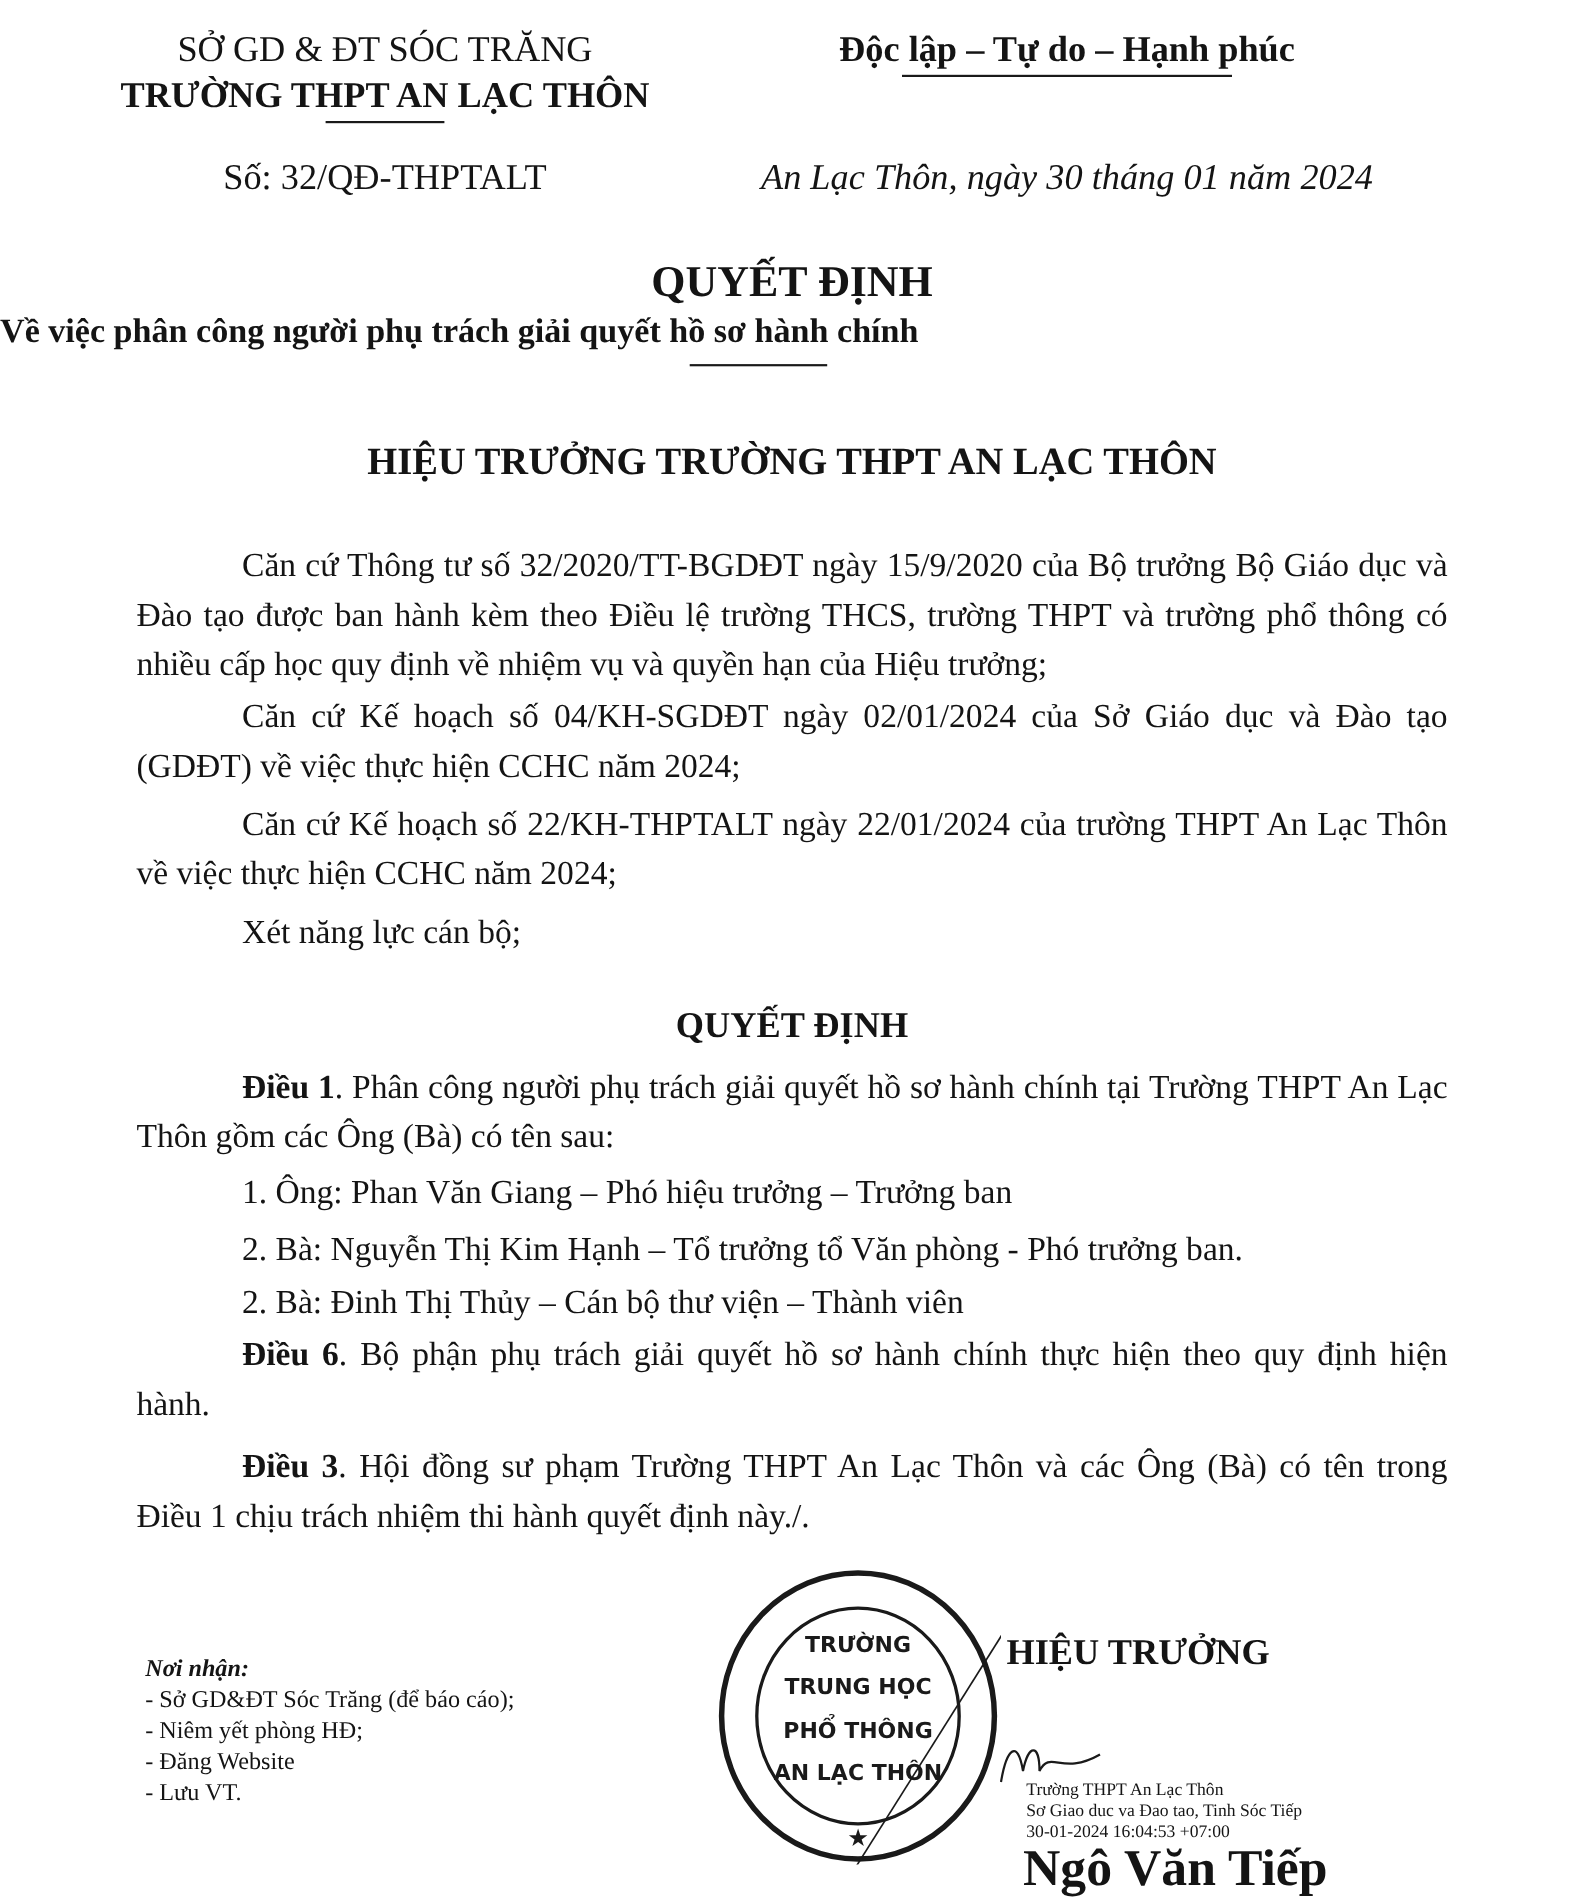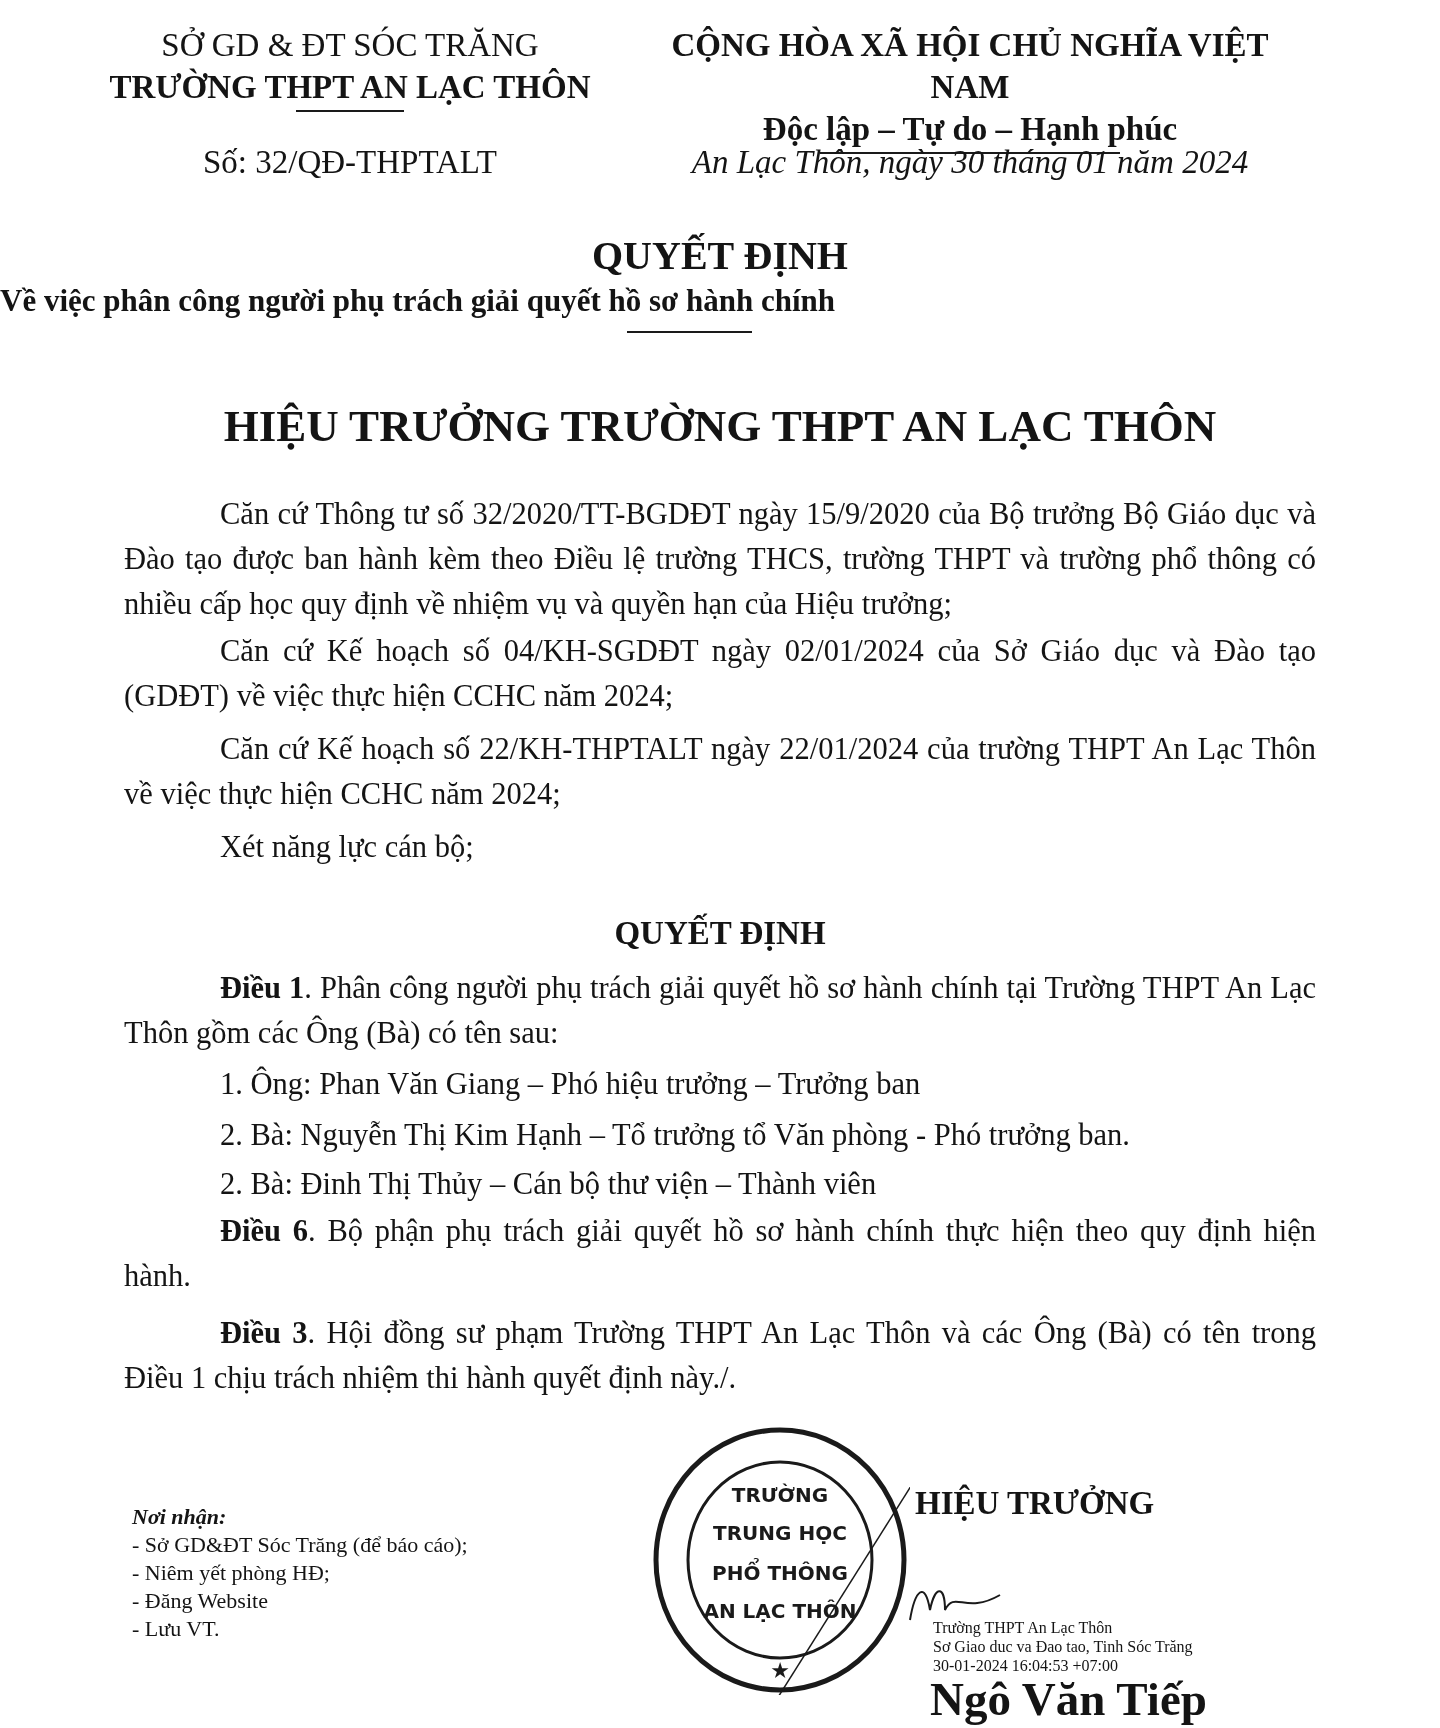--- a/index.html
+++ b/index.html
@@ -12,21 +12,21 @@
   .hdr-right { left: 630px; top: 24px; width: 680px; text-align: center; }
   .hdr-line1 { font-size: 33px; line-height: 42px; }
   .hdr-line2 { font-size: 33px; line-height: 42px; font-weight: bold; }
   .rule { height: 2px; background: #1a1a1a; margin: 2px auto 0; }
   .meta { font-size: 33px; top: 144px; }
   .meta-left { left: 90px; width: 520px; text-align: center; }
   .meta-right { left: 630px; width: 680px; text-align: center; font-style: italic; }
   .title { left: 0; width: 1440px; top: 232px; text-align: center; font-size: 40px; font-weight: bold; }
   .subtitle { left: 0; width: 1440px; top: 283px; text-align: left; font-size: 31px; font-weight: bold; }
   .subrule { left: 627px; width: 125px; top: 331px; height: 2px; background: #1a1a1a; }
-  .authority { left: 0; width: 1440px; top: 400px; text-align: center; font-size: 45px; font-weight: bold; }
+  .authority { left: 0; width: 1440px; top: 400px; text-align: center; font-size: 35px; font-weight: bold; }
   .body-text { left: 124px; width: 1192px; font-size: 30.5px; line-height: 45px; text-align: justify; }
   .indent { text-indent: 96px; }
   .body-p { margin: 0; }
   .decide { left: 0; width: 1440px; top: 915px; text-align: center; font-size: 33px; font-weight: bold; }
   .b { font-weight: bold; }
   .item { padding-left: 96px; }
   .recv { left: 132px; top: 1503px; font-size: 22px; line-height: 28px; }
   .recv-title { font-weight: bold; font-style: italic; }
   .sig-title { left: 915px; top: 1473px; font-size: 33px; font-weight: bold; margin-top: 12px; }
   .esig { left: 933px; top: 1618px; font-size: 16px; line-height: 19px; }
@@ -36,21 +36,20 @@
 </head>
 <body>
 
 <div class="abs hdr-left">
   <div class="hdr-line1">SỞ GD &amp; ĐT SÓC TRĂNG</div>
   <div class="hdr-line2">TRƯỜNG THPT AN LẠC THÔN</div>
   <div class="rule" style="width:108px;"></div>
 </div>
 
 <div class="abs hdr-right">
-  <div class="hdr-line2">CỘNG HÒA XÃ HỘI CHỦ NGHĨA VIỆT NAM</div>
   <div class="hdr-line2">Độc lập – Tự do – Hạnh phúc</div>
   <div class="rule" style="width:300px;"></div>
 </div>
 
 <div class="abs meta meta-left">Số: 32/QĐ-THPTALT</div>
 <div class="abs meta meta-right">An Lạc Thôn, ngày 30 tháng  01 năm 2024</div>
 
 <div class="abs title">QUYẾT ĐỊNH</div>
 <div class="abs subtitle">Về việc phân công người phụ trách giải quyết hồ sơ hành chính</div>
 <div class="abs subrule"></div>
@@ -101,17 +100,17 @@
 </svg>
 
 <div class="abs sig-title">HIỆU TRƯỞNG</div>
 
 <svg class="abs" style="left:900px;top:1560px;" width="110" height="70" viewBox="0 0 110 70">
   <path d="M10 60 C 15 30, 25 20, 30 50 C 35 25, 45 25, 45 50 C 55 30, 65 55, 100 35" stroke="#1a1a1a" stroke-width="2" fill="none"></path>
 </svg>
 
 <div class="abs esig">
   <div>Trường THPT An Lạc Thôn</div>
-  <div>Sơ Giao duc va Đao tao, Tinh Sóc Trăng</div>
+  <div>Sơ Giao duc va Đao tao, Tinh Sóc Tiếp</div>
   <div>30-01-2024 16:04:53 +07:00</div>
 </div>
 
 <div class="abs signer">Ngô Văn Tiếp</div>
 
 </body></html>

